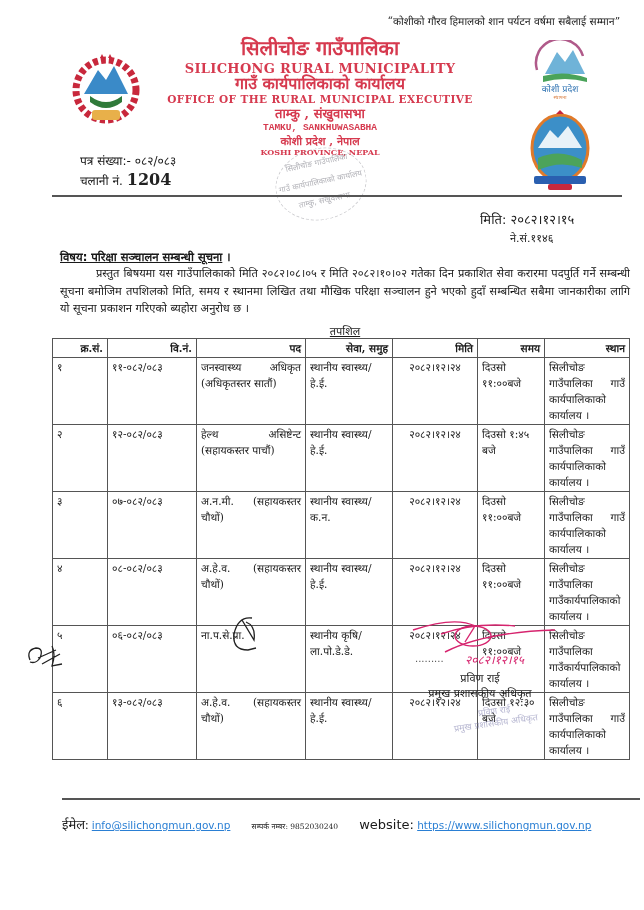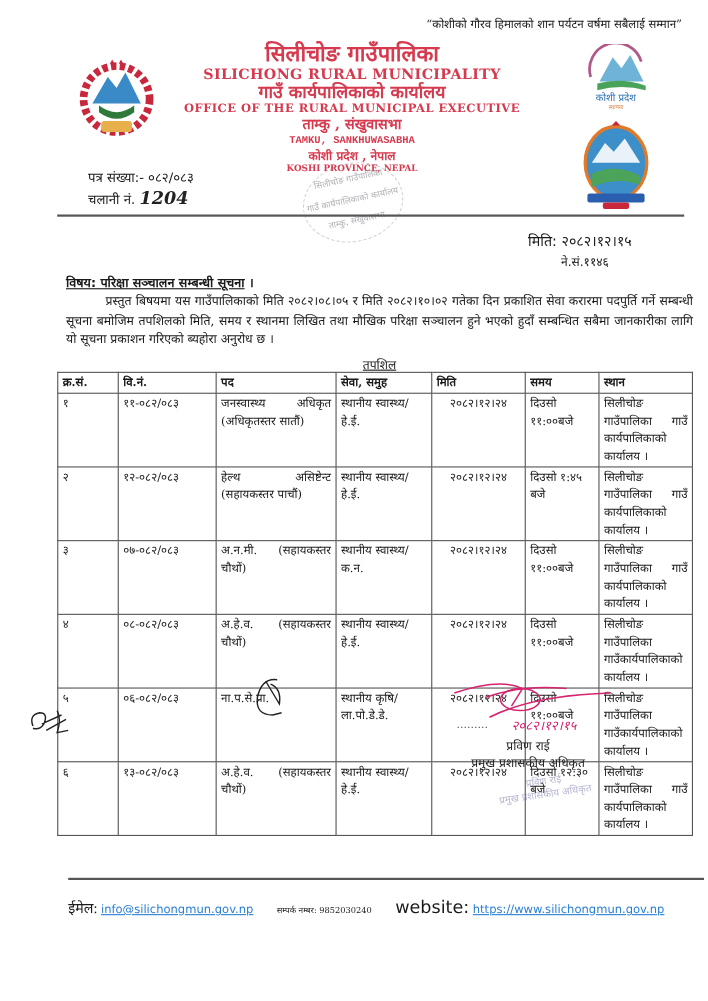--- a/index.html
+++ b/index.html
@@ -21,35 +21,35 @@
   .koshi-logo { left: 525px; top: 40px; width: 70px; height: 60px; }
   .muni-logo { left: 528px; top: 108px; width: 64px; height: 84px; }
 
   .stamp { left: 275px; top: 148px; width: 90px; height: 70px; border-radius: 50%;
            border: 1.5px dashed rgba(120,120,130,0.35); transform: rotate(-12deg); }
   .stamp span { display:block; text-align:center; font-size:8px; color: rgba(110,110,120,0.55); line-height: 11px; margin-top: 8px; }
 
   .ref { left: 60px; font-size: 12px; margin-left: 20px; }
   .ref1 { top: 152px; }
   .ref2 { top: 170px; }
-  .ref2 .hand { font-family: "DejaVu Serif", serif; font-style: italic; font-size: 16px; font-weight: bold; color:#222;text-align:right; }
+  .ref2 .hand { font-family: "DejaVu Serif", serif; font-size: 16px; font-weight: bold; color:#222;text-align:right; }
   .hr-top { left: 52px; top: 195px; width: 570px; height: 0; border-top: 2px solid #555; }
 
   .date1 { left: 480px; top: 210px; font-size: 13px; }
   .date2 { left: 510px; top: 230px; font-size: 11px; }
 
   .subject { left: 60px; width: 570px; top: 249px; font-size: 11.5px; font-weight: bold; }
   .subject span { text-decoration: underline; }
   .para { left: 60px; width: 570px; top: 265px; font-size: 11.2px; line-height: 17.5px; text-align: justify; font-family: "DejaVu Serif", serif; }
   .para .indent { display: inline-block; width: 36px; }
   .tapasil { left: 60px; width: 570px; top: 323px; text-align: center; font-size: 11px; text-decoration: underline; }
 
   table.sched { position: absolute; left: 52px; top: 338px; width: 578px; border-collapse: collapse; font-size: 10.5px; font-family: "DejaVu Serif", serif; }
   table.sched th, table.sched td { border: 1px solid #555; padding: 1px 4px; vertical-align: top; line-height: 16px; }
-  table.sched th { font-weight: bold; text-align: left; height: 16px; }
+  table.sched th { font-weight: bold; text-align: right; height: 16px; }
   table.sched td.c1 { width: 46px; }
   table.sched td.c2 { width: 80px; margin-left: 36px; }
   table.sched td.c3 { width: 100px; text-align: justify; }
   table.sched td.c4 { width: 78px; }
   table.sched td.c5 { width: 76px; text-align: center; }
   table.sched td.c6 { width: 58px; }
   table.sched td.c7 { text-align: justify; }
   tr.r-tall td { height: 50px; }
   tr.r-med td { height: 33px; }
   tr.r-big td { height: 43px; }
@@ -59,21 +59,21 @@
   .signer-title { left: 400px; top: 685px; font-size: 11px; width: 160px; text-align: center; }
   .stamp2 { left: 440px; top: 705px; font-size: 9px; color: rgba(120,120,170,0.55); transform: rotate(-8deg); line-height: 12px; text-align:center; width: 110px; }
   .sig-left { left: 22px; top: 640px; width: 50px; height: 35px; }
   .sig-mid { left: 228px; top: 614px; width: 32px; height: 42px; }
 
   .hr-bottom { left: 62px; top: 798px; width: 578px; border-top: 2px solid #555; }
   .footer { left: 62px; top: 815px; width: 578px; font-size: 10px; white-space: nowrap; }
   .footer .lbl-small { font-size: 13px; font-family: Liberation Serif, serif; }
   .footer a { color: #2a7fd4; text-decoration: underline; font-size: 10.5px; }
   .footer .phone { font-size: 7.5px; font-family: "DejaVu Serif", serif; margin: 0 18px 0 18px; }
-  .footer .web-lbl { font-size: 16px; }
+  .footer .web-lbl { font-size: 13px; }
 </style>
 </head>
 <body>
 
 <div class="abs slogan">“कोशीको गौरव हिमालको शान पर्यटन वर्षमा सबैलाई सम्मान”</div>
 
 <div class="abs emblem">
   <svg width="72" height="82" viewBox="0 0 72 82">
     <circle cx="36" cy="38" r="30" fill="none" stroke="#c8283c" stroke-width="7" stroke-dasharray="5 3"></circle>
     <path d="M14 42 L28 18 L36 28 L44 14 L58 42 Z" fill="#3a8ac8"></path>

